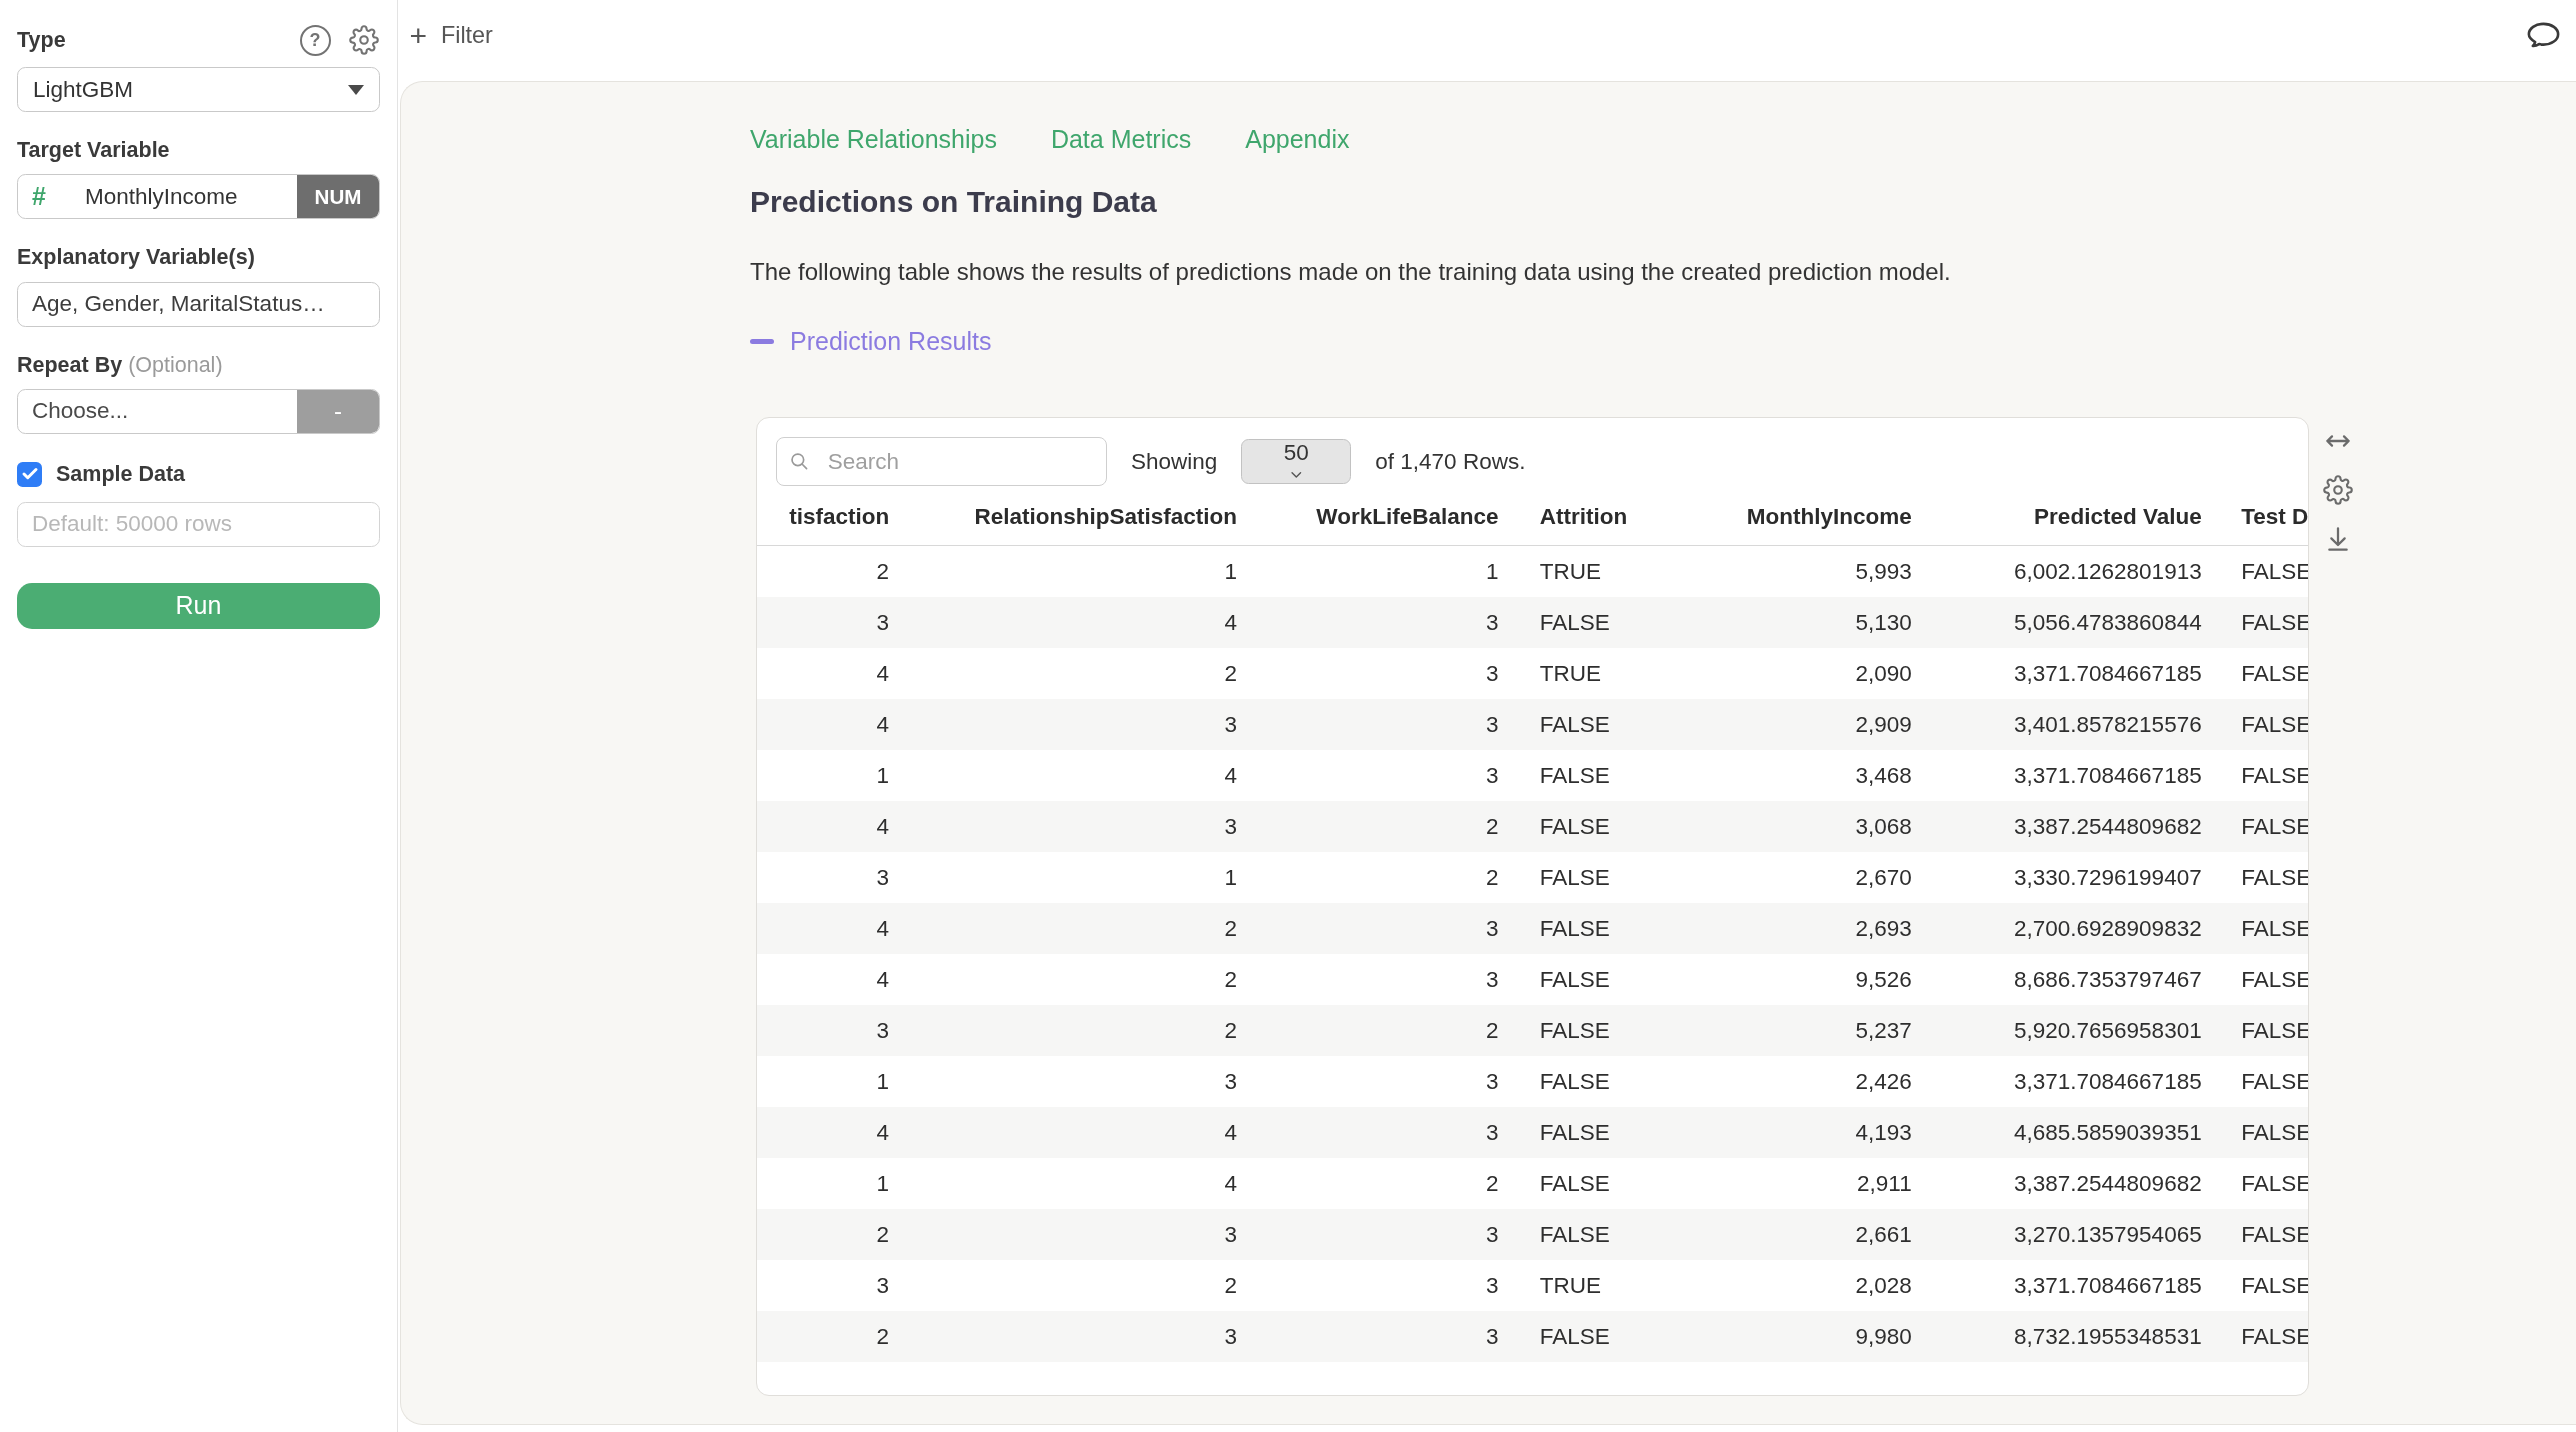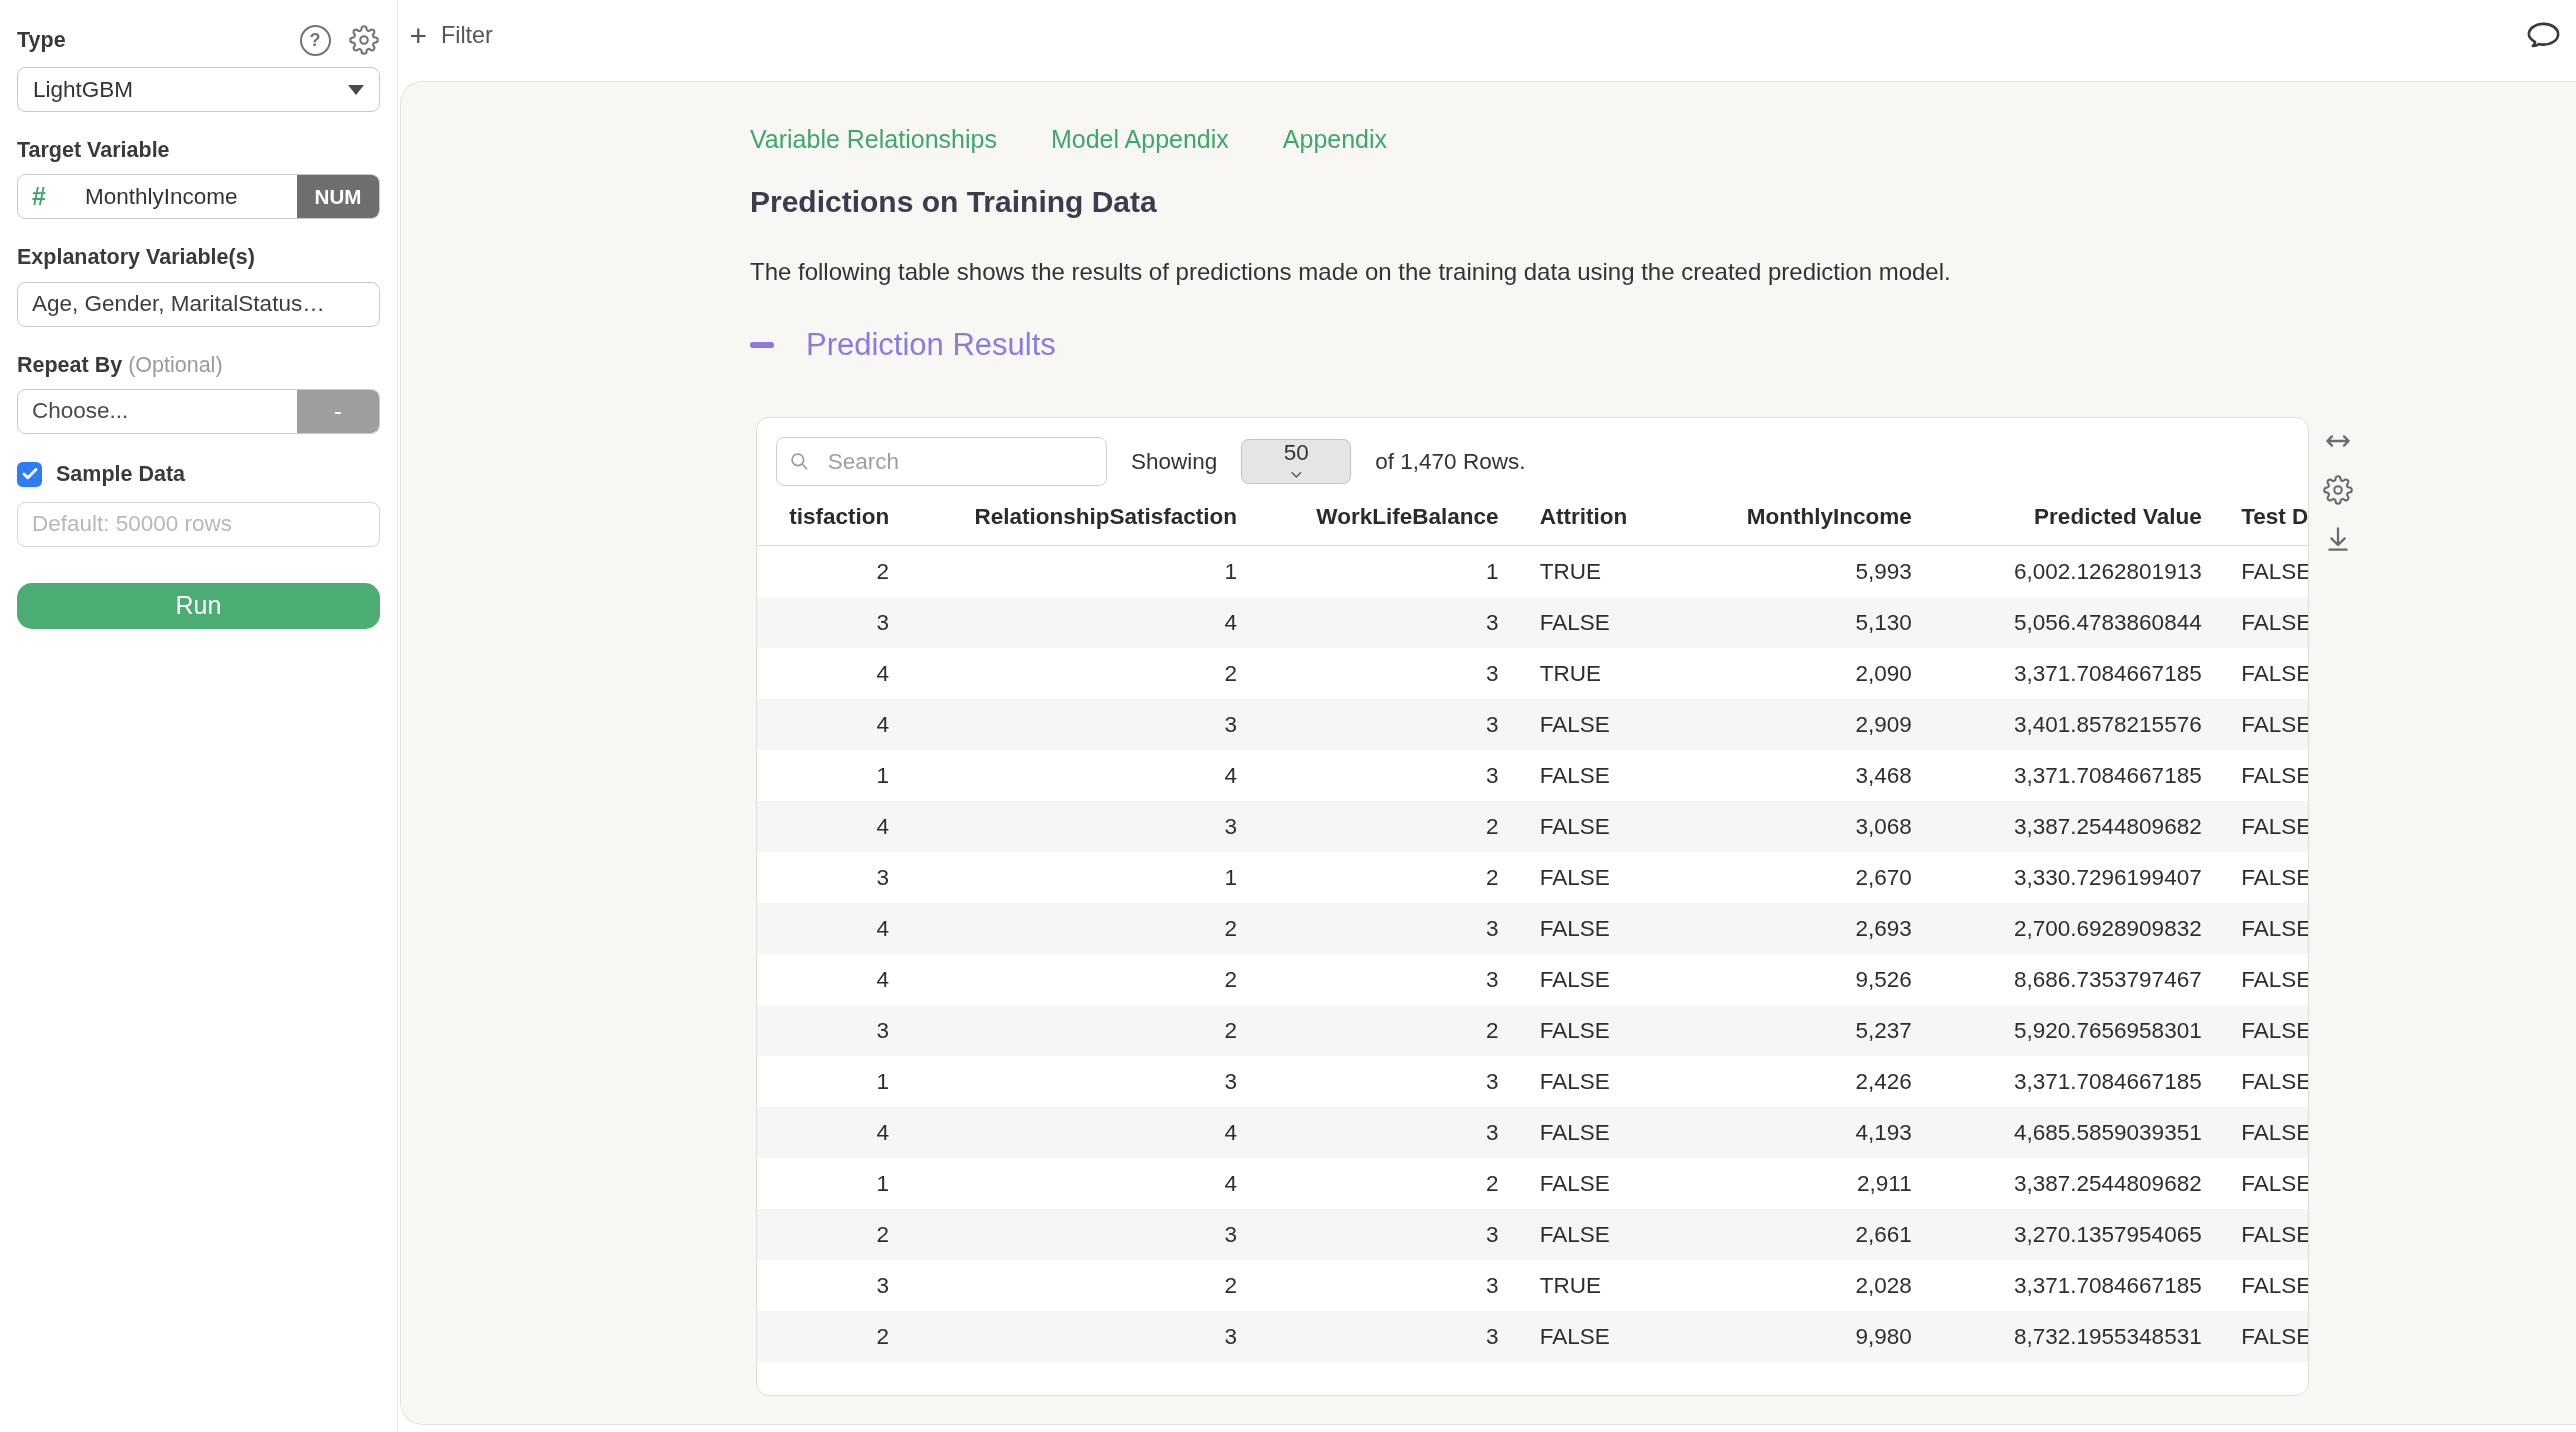--- a/index.html
+++ b/index.html
@@ -49,22 +49,22 @@
   .plus-glyph{font-size:30px;font-weight:300;color:#565656;line-height:1;}
   .chat{position:absolute;right:13px;top:17px;cursor:pointer;}
 
   
   .card{position:absolute;left:400px;top:81px;width:2176px;height:1344px;background:#F8F7F4;
         border:1.9px solid #E5E3DE;border-right:none;border-radius:22.5px 0 0 22.5px;box-sizing:border-box;padding-left:26px;}
   .tab-bar{position:absolute;left:349px;top:43px;display:flex;gap:54px;}
   .tab{font-size:25px;color:#3FA66C;cursor:pointer;}
   .page-title{position:absolute;left:349px;top:103px;font-size:30px;font-weight:bold;color:#3C3C4C;}
   .page-desc{position:absolute;left:349px;top:176px;font-size:24px;color:#333;width:1591px;}
-  .section-toggle{position:absolute;left:349px;top:245px;display:flex;align-items:center;gap:32px;
-                  color:#8B7BE0;font-size:31px;cursor:pointer;}
+  .section-toggle{position:absolute;left:349px;top:245px;display:flex;align-items:center;gap:16px;
+                  color:#8B7BE0;font-size:25px;cursor:pointer;}
   .minus-bar{width:24px;height:5.6px;border-radius:2.8px;background:#8B7BE0;}
 
   
   .panel{position:absolute;left:355px;top:335px;width:1553px;height:979px;background:#fff;
          border:1.9px solid #E0DEDA;border-radius:13px;box-sizing:border-box;overflow:hidden;}
   .panel-controls{display:flex;align-items:center;margin:19px 0 0 19px;gap:24px;}
   .search-box{width:331px;height:49px;border:1.9px solid #cfcfcf;border-radius:8px;box-sizing:border-box;
               display:flex;align-items:center;padding:0 11.2px;gap:15px;background:#fff;}
   .search-box input{border:none;outline:none;flex:1;font-size:22.5px;color:#333;min-width:0;
                     font-family:"Liberation Sans", sans-serif;}
@@ -159,21 +159,21 @@
     <svg width="39" height="39" viewBox="0 0 24 24" fill="none" stroke="#3a3a3a" stroke-width="1.6" stroke-linejoin="round">
       <path d="M21 10.6c0 3.5-4 6.4-9 6.4-.95 0-1.9-.1-2.75-.32-1.2.82-2.55 1.3-3.85 1.17.78-.68 1.27-1.55 1.47-2.45C4.9 14.2 3 12.5 3 10.6 3 7.1 7 4.2 12 4.2s9 2.9 9 6.4z"></path>
     </svg>
   </div>
 </div>
 
 <div class="card">
 
   <div class="tab-bar">
       <span class="tab">Variable Relationships</span>
-      <span class="tab">Model Appendix</span>
+      <span class="tab">Data Metrics</span>
       <span class="tab">Appendix</span>
     </div>
 
   <div class="page-title">Predictions on Training Data</div>
   <div class="page-desc">The following table shows the results of predictions made on the training data using the created prediction model.</div>
 
   <div class="section-toggle">
     <span class="minus-bar"></span>
     <span>Prediction Results</span>
   </div>

